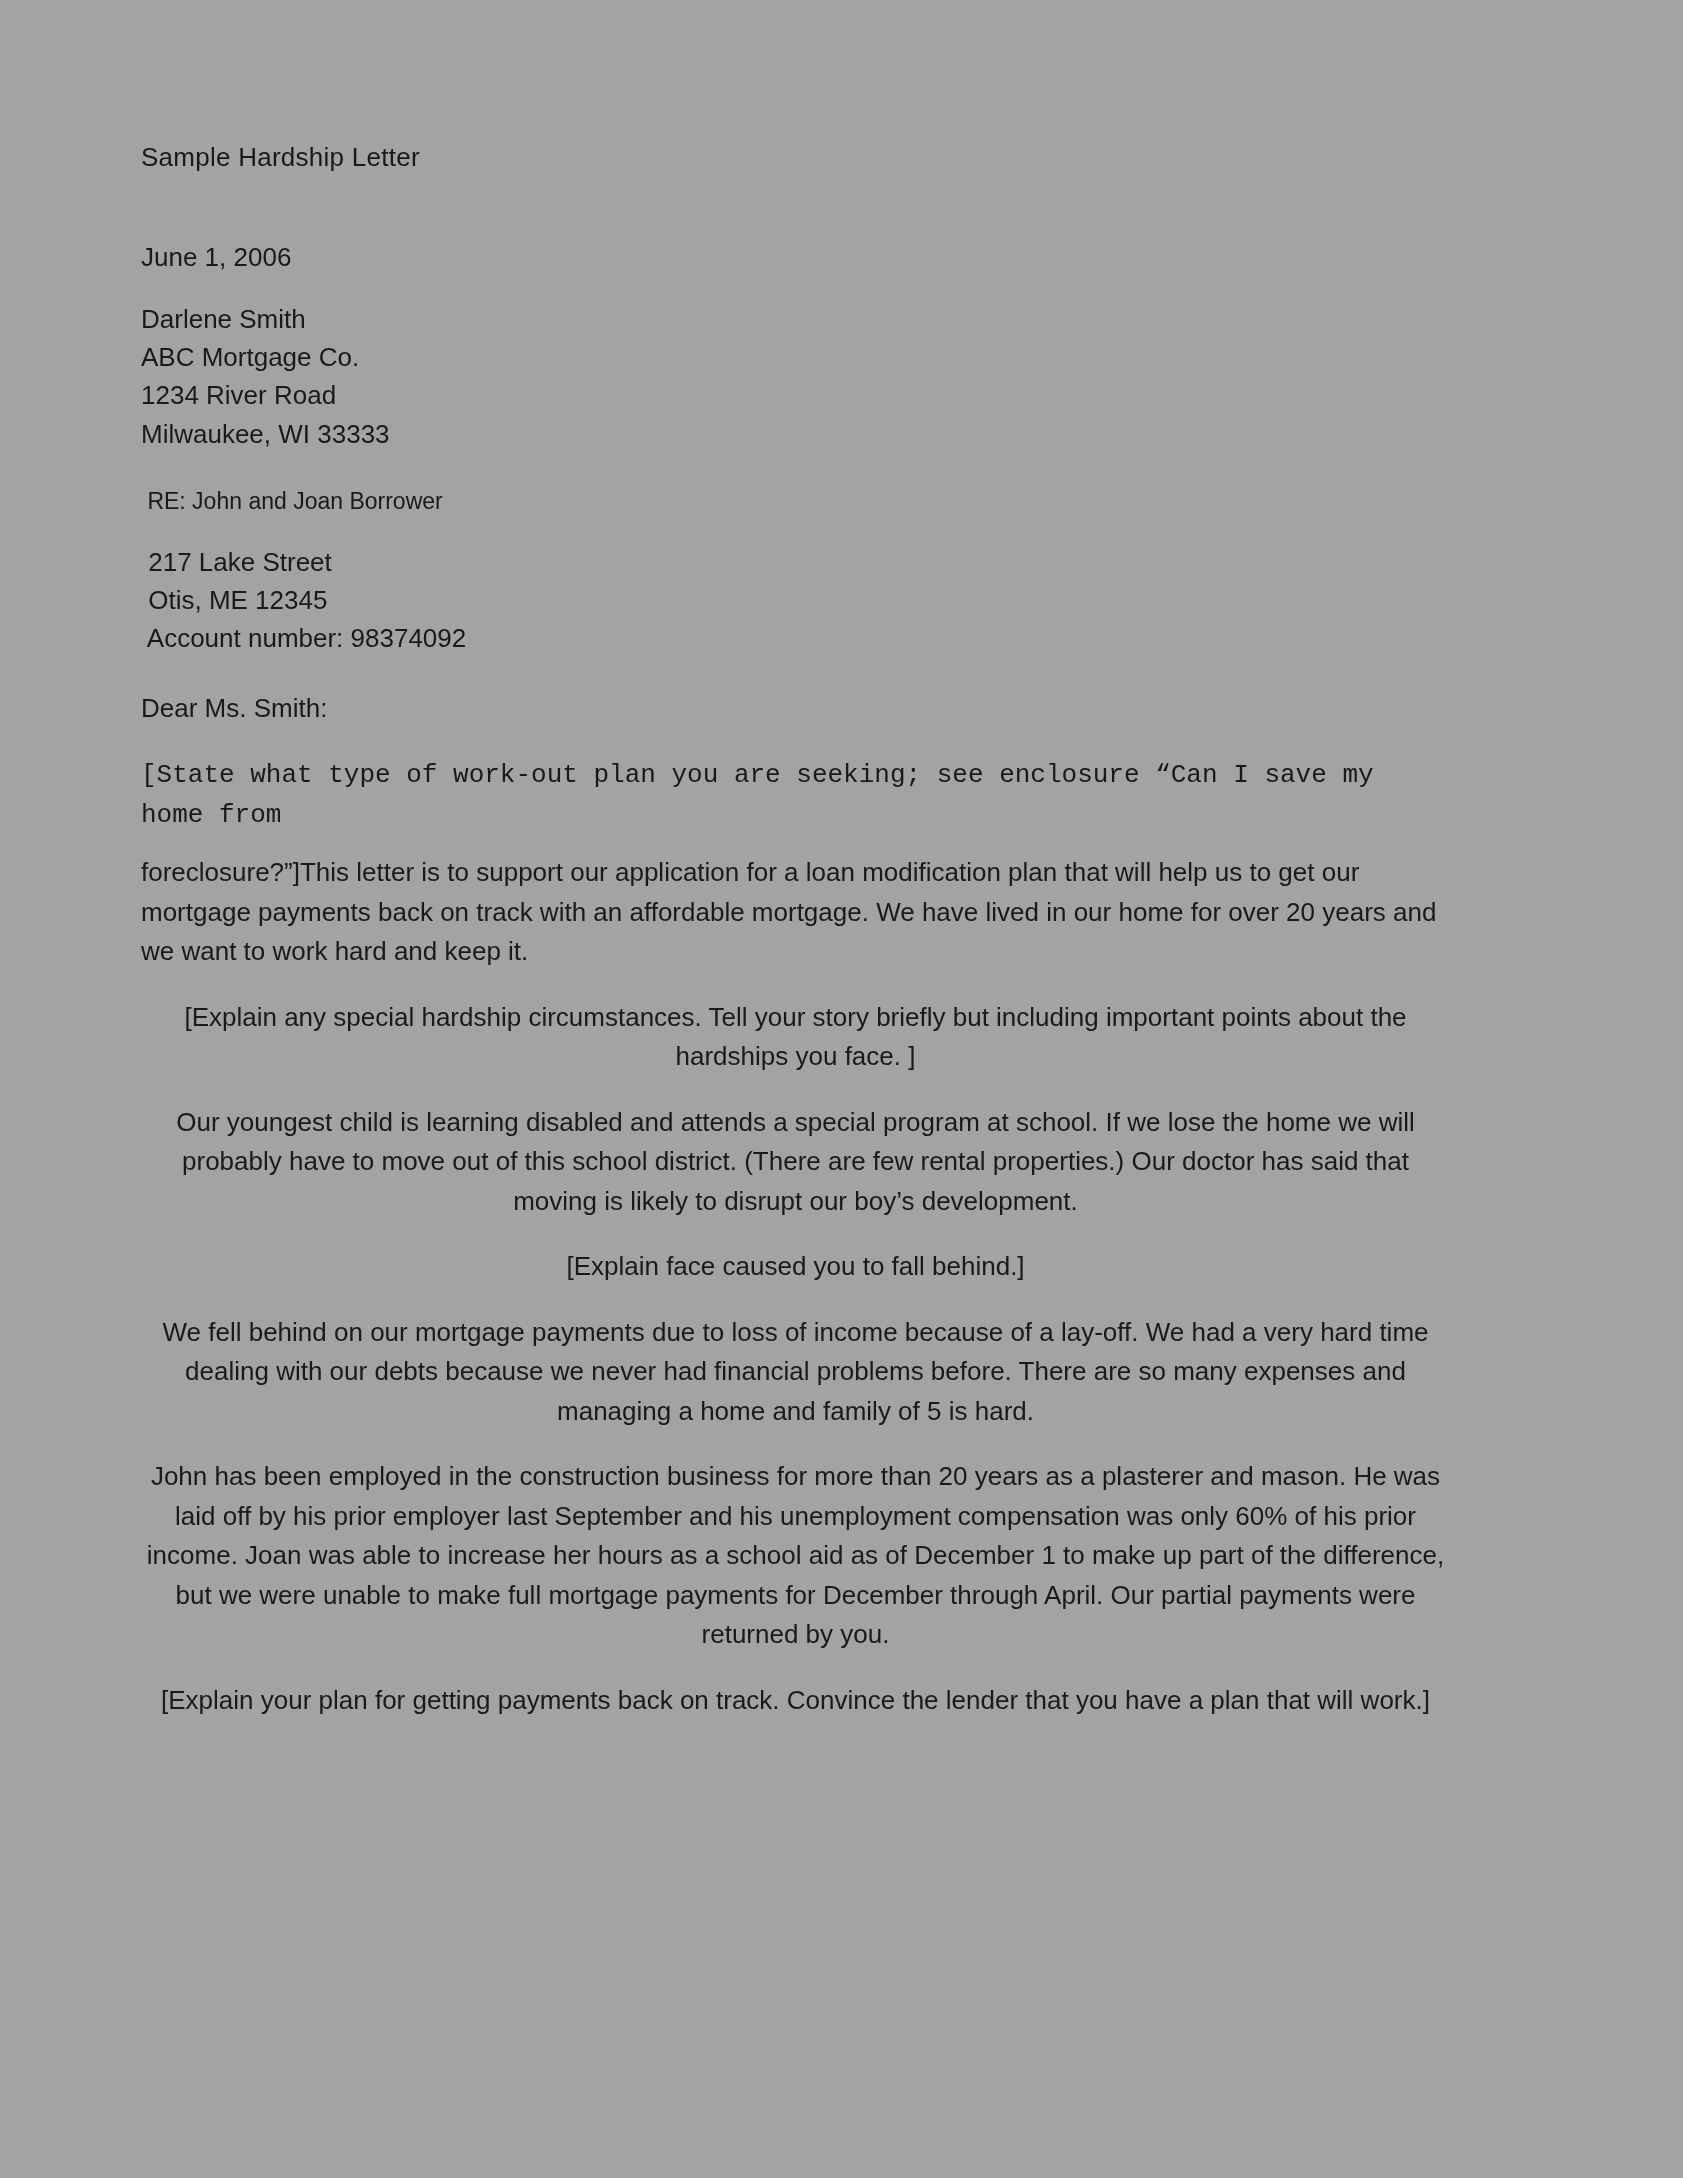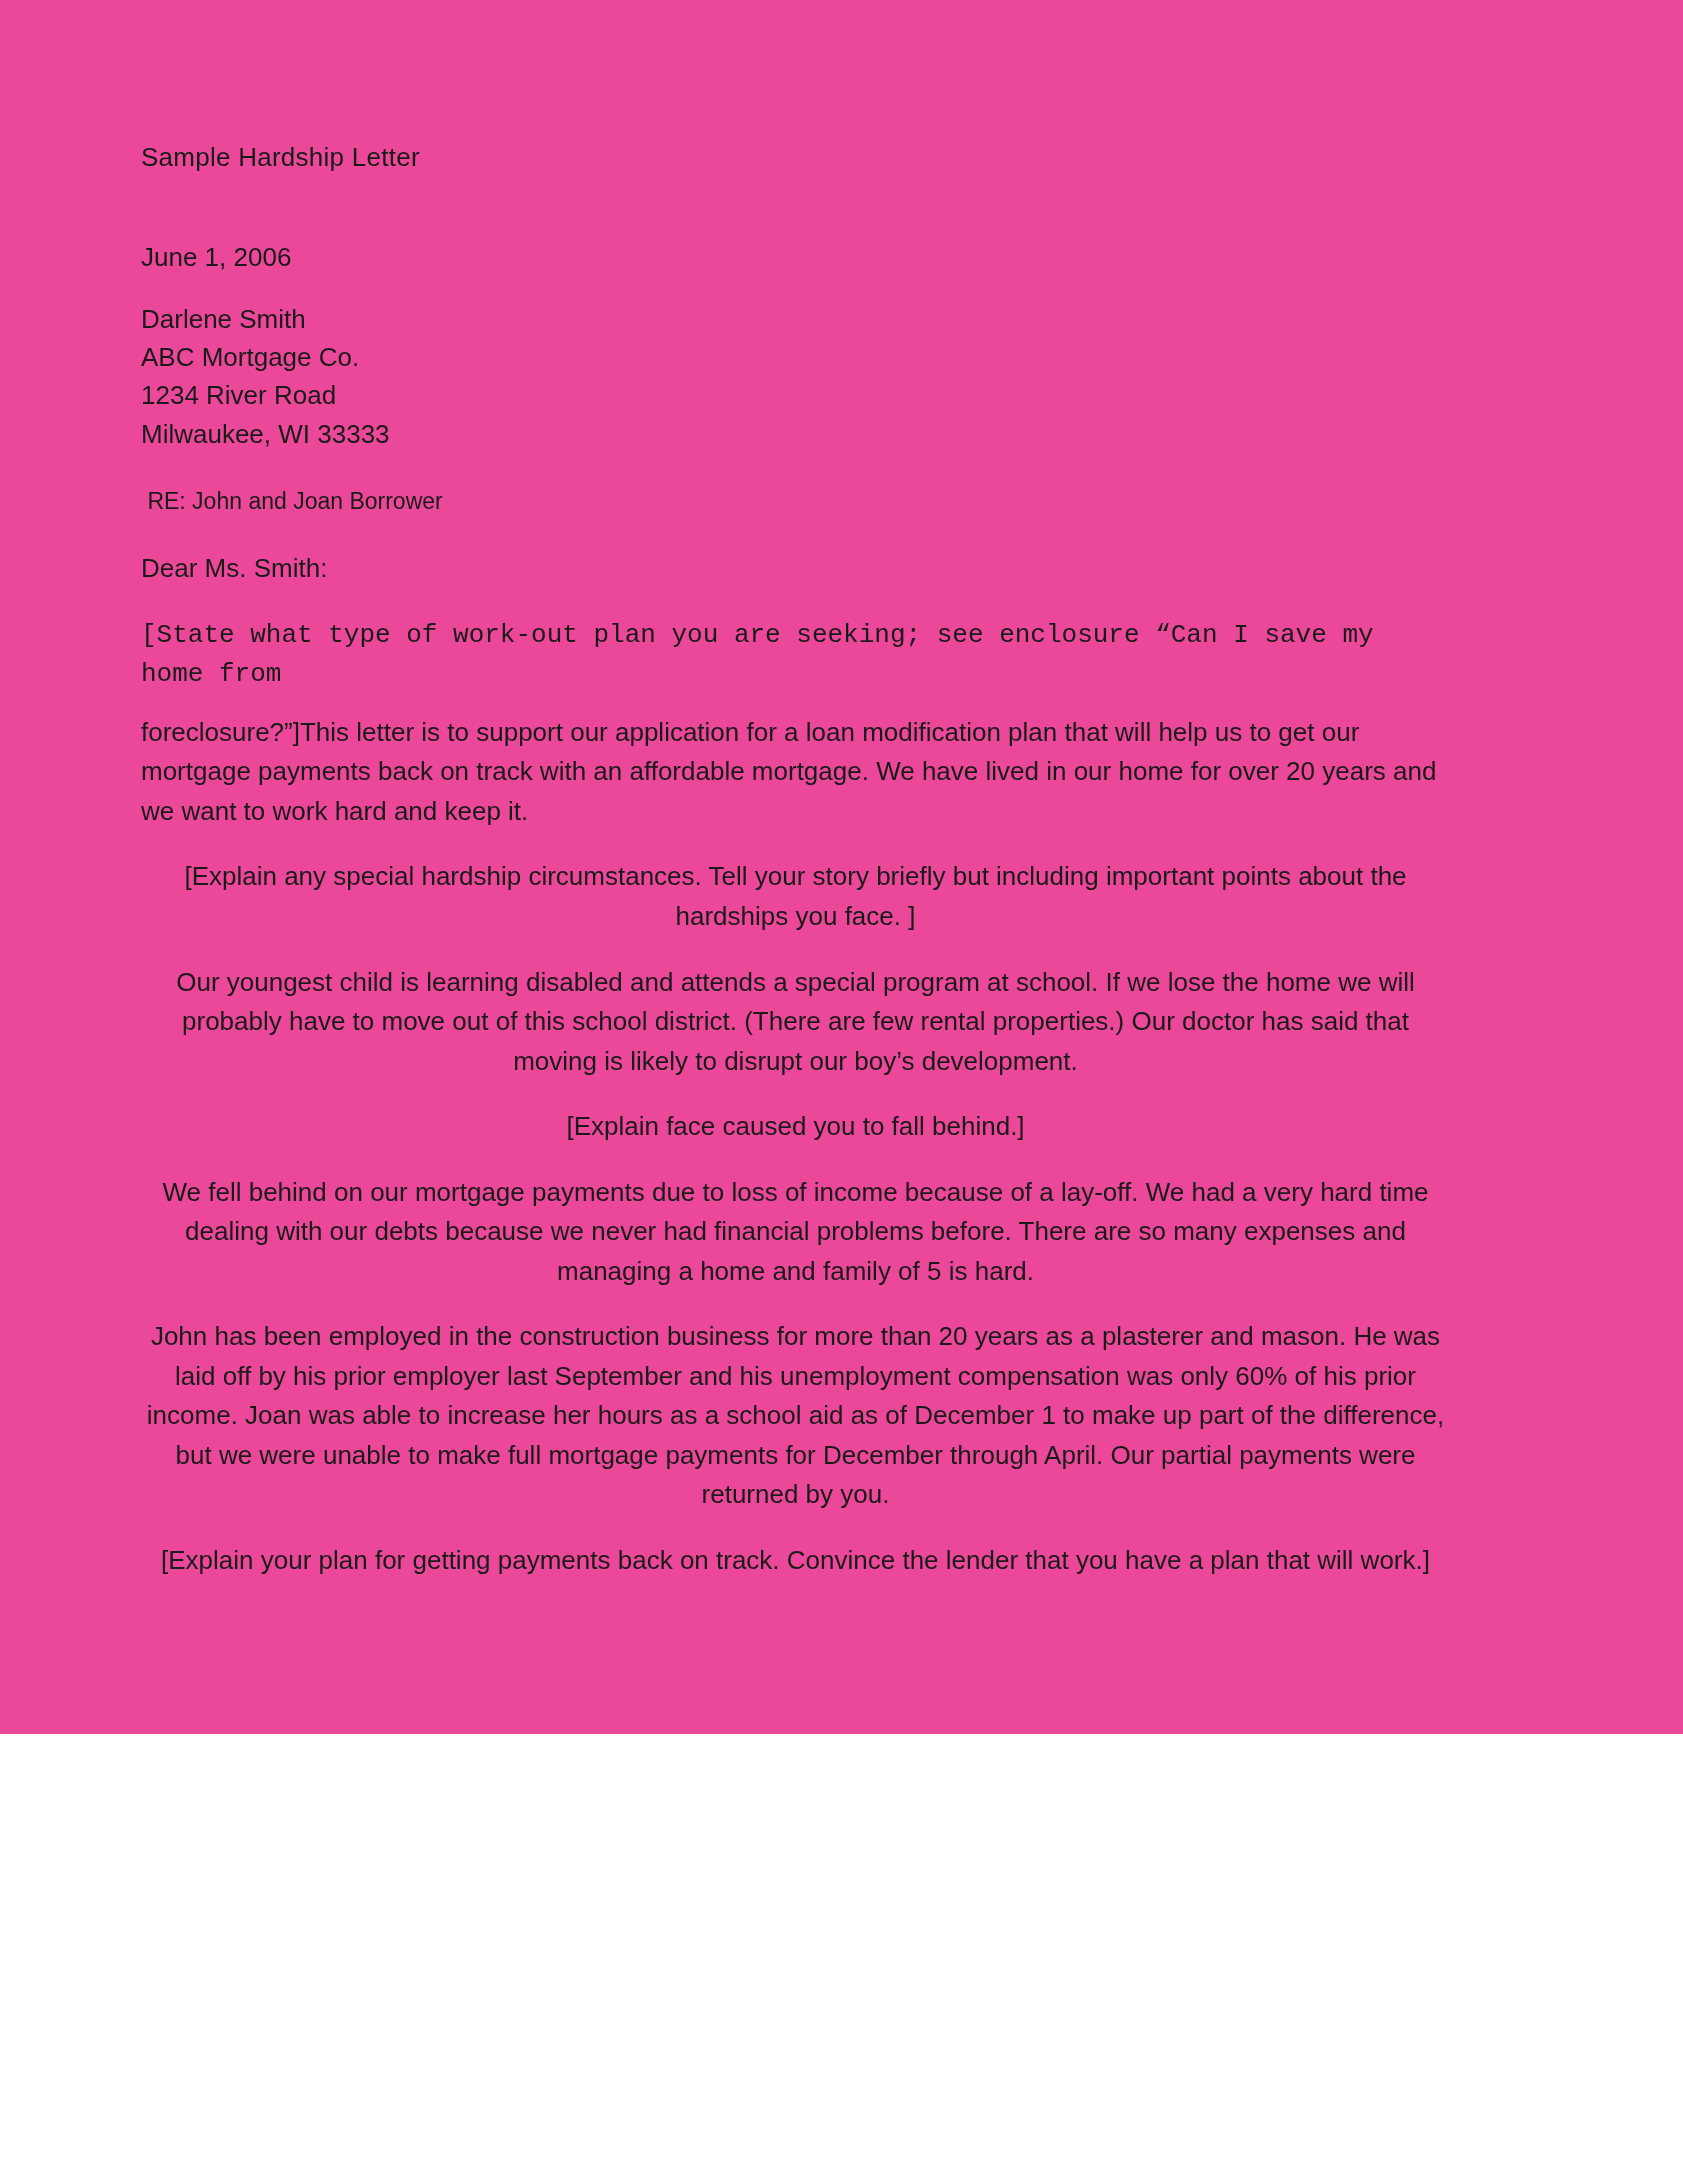--- a/index.html
+++ b/index.html
@@ -12,22 +12,22 @@
     width: 1683px;
     height: 2178px;
     font-family: "Liberation Sans", sans-serif;
     color: #1a1a1a;
     -webkit-font-smoothing: antialiased;
   }
 
   .page {
     position: relative;
     width: 1683px;
-    height: 1734px;
-    background: #ec4899;
+    height: 2178px;
+    background: #a3a3a3;
     box-sizing: border-box;
     padding: 141px 233px 0 141px;
   }
 
   .doc-title {
     font-size: 26px;
     line-height: 1.25;
     margin: 0 0 0 0;
     letter-spacing: 0.01em;
   }
@@ -104,20 +104,25 @@
 
   <div class="addr-block">
     <span class="line">Darlene Smith</span>
     <span class="line">ABC Mortgage Co.</span>
     <span class="line">1234 River Road</span>
     <span class="line">Milwaukee, WI 33333</span>
   </div>
 
   <div class="re-line"> RE: John and Joan Borrower</div>
 
+  <div class="prop-block">
+    <span class="line"> 217 Lake Street</span>
+    <span class="line"> Otis, ME 12345</span>
+    <span class="line"> Account number: 98374092</span>
+  </div>
 
   <div class="salutation">Dear Ms. Smith:</div>
 
   <p class="instruction-lead">[State what type of work-out plan you are seeking; see enclosure “Can I save my home from</p>
 
   <p class="instruction-cont">foreclosure?”]This letter is to support our application for a loan modification plan that will help us to get our mortgage payments back on track with an affordable mortgage. We have lived in our home for over 20 years and we want to work hard and keep it.</p>
 
   <p class="body-par loose">[Explain any special hardship circumstances. Tell your story briefly but including important points about the hardships you face. ]</p>
 
   <p class="body-par loose">Our youngest child is learning disabled and attends a special program at school. If we lose the home we will probably have to move out of this school district. (There are few rental properties.) Our doctor has said that moving is likely to disrupt our boy’s development.</p>

